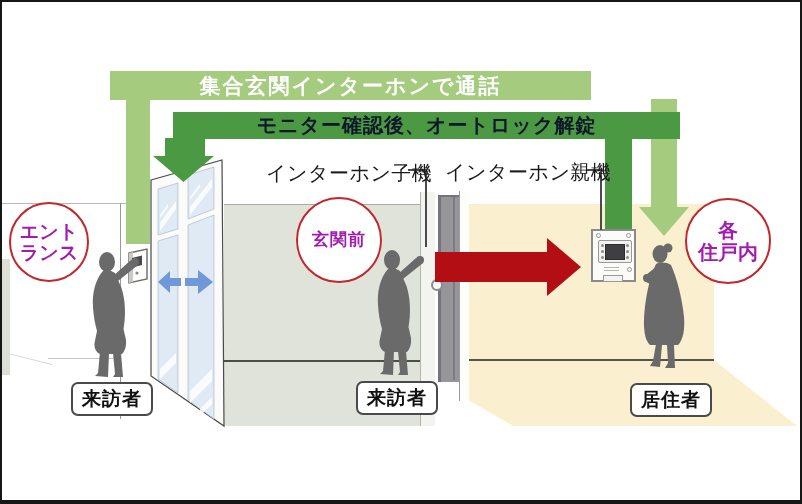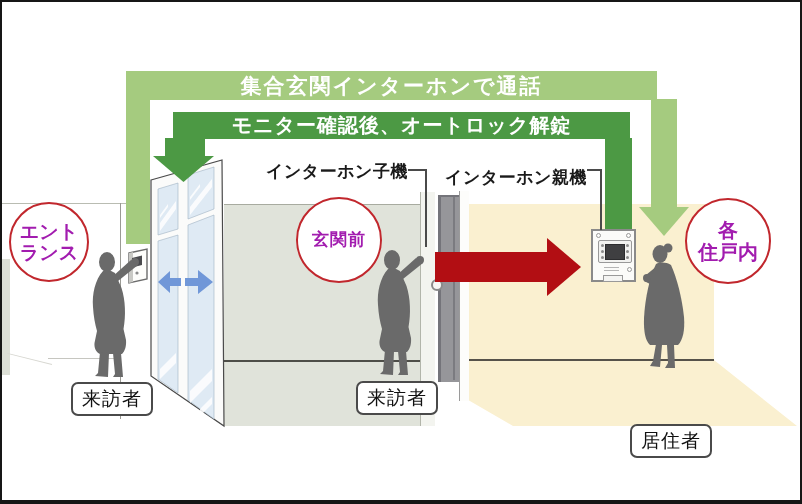--- a/index.html
+++ b/index.html
@@ -21,55 +21,55 @@
   .unit-door-line{left:451px;top:195px;width:2px;height:183px;background:#7b7b80;z-index:2;}
   .door-frame-strip{left:457px;top:189px;width:10px;height:210px;background:#fdfdfb;border-left:1px solid #9a9a9a;z-index:2;}
   .door-knob{left:429px;top:277px;width:12px;height:12px;border-radius:50%;background:#f7f7f5;border:2px solid #8a8a8a;z-index:3;}
   .zone-unit-bg{left:461px;top:202px;width:336px;height:223px;background:#faf0d0;z-index:1;
       clip-path:polygon(0 0,251px 0,251px 156px,334px 222px,50px 222px,0 193px);}
   .zone-unit-floorline{left:466px;top:357px;width:246px;height:2px;background:#55524a;z-index:2;}
 
   
   .lg{background:#a5cb7f;}
   .dg{background:#4c9944;}
-  .lg-bar{left:124px;top:69px;width:531px;height:29px;z-index:5;color:#fff;font-size:21px;font-weight:700;
+  .lg-bar{left:108px;top:69px;width:481px;height:29px;z-index:5;color:#fff;font-size:21px;font-weight:700;
           letter-spacing:2px;text-align:center;line-height:29px;}
   .lg-band-left{left:124px;top:97px;width:24px;height:145px;z-index:3;}
   .lg-band-right{left:649px;top:97px;width:26px;height:109px;z-index:3;}
   .lg-arrowhead{left:637px;top:205px;width:50px;height:29px;z-index:3;clip-path:polygon(0 0,100% 0,50% 100%);}
-  .dg-bar{left:171px;top:110px;width:457px;height:27px;z-index:5;color:#ffffff;font-size:20px;font-weight:700;
+  .dg-bar{left:171px;top:110px;width:507px;height:27px;z-index:5;color:#0f172a;font-size:20px;font-weight:700;
           letter-spacing:1px;text-align:center;line-height:27px;}
   .dg-shaft{left:163px;top:136px;width:40px;height:19px;z-index:5;}
   .dg-arrowhead{left:151px;top:154px;width:61px;height:26px;z-index:5;clip-path:polygon(0 0,100% 0,50% 100%);}
   .dg-band-right{left:603px;top:136px;width:27px;height:92px;z-index:3;}
 
   
   .recheck-shaft{left:433px;top:250px;width:113px;height:30px;background:#b20e13;z-index:6;}
   .recheck-head{left:545px;top:236px;width:34px;height:58px;background:#b20e13;z-index:6;clip-path:polygon(0 0,100% 50%,0 100%);}
   .recheck-label{left:437px;top:253px;width:106px;z-index:7;color:#fff;font-size:20px;font-weight:700;letter-spacing:2px;text-align:center;}
 
   
   .zone-circle{border:2.5px solid #c1272d;border-radius:50%;background:#fff;color:#a21caf;font-weight:700;
                display:flex;flex-direction:column;align-items:center;justify-content:center;text-align:center;
                line-height:1.12;z-index:8;}
   .zc-entrance{left:7px;top:200px;width:80px;height:80px;font-size:19px;}
   .zc-front{left:294px;top:195px;width:86px;height:86px;font-size:17px;letter-spacing:1px;}
   .zc-unit{left:683px;top:196px;width:86px;height:86px;font-size:20px;}
 
   
-  .person-label{border:2px solid #4a4a4a;border-radius:7px;background:#fff;color:#111;font-size:19px;font-weight:400;
+  .person-label{border:2px solid #4a4a4a;border-radius:7px;background:#fff;color:#111;font-size:19px;font-weight:700;
                 padding:2px 9px;z-index:8;letter-spacing:1px;}
   .pl-1{left:69px;top:380px;}
   .pl-2{left:354px;top:379px;}
-  .pl-3{left:628px;top:381px;margin-top:41px;}
-
-  
-  .device-label{color:#1a1a1a;font-size:17px;font-weight:700;z-index:8;letter-spacing:0.5px;}
+  .pl-3{left:628px;top:381px;}
+
+  
+  .device-label{color:#1a1a1a;font-size:20px;font-weight:400;z-index:8;letter-spacing:0.5px;}
   .dl-kodomo{left:264px;top:158px;}
-  .dl-oya{left:443px;top:164px;}
+  .dl-oya{left:443px;top:157px;}
   .conn{background:#4a4a4a;z-index:7;}
   .conn-kodomo-h{left:406px;top:167px;width:18px;height:2px;}
   .conn-kodomo-v{left:423px;top:167px;width:2px;height:78px;}
   .conn-oya-h{left:585px;top:167px;width:15px;height:2px;}
   .conn-oya-v{left:598px;top:167px;width:2px;height:61px;}
 
   
   .master{left:589px;top:227px;width:45px;height:53px;background:#fbfbf9;border:2px solid #8a8a8a;z-index:6;}
   .master-screw{width:5px;height:5px;border:1px solid #999;border-radius:50%;position:absolute;}
   .master-module{position:absolute;left:5px;top:9px;width:34px;height:23px;border:1px solid #999;border-radius:2px;background:#f2f2f0;}

